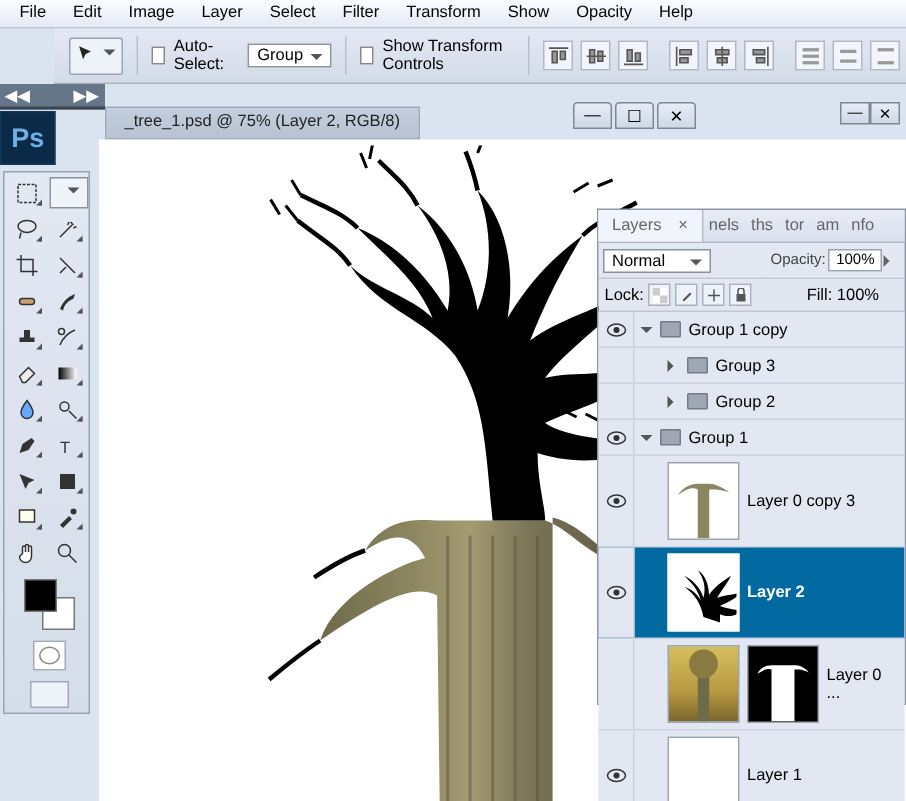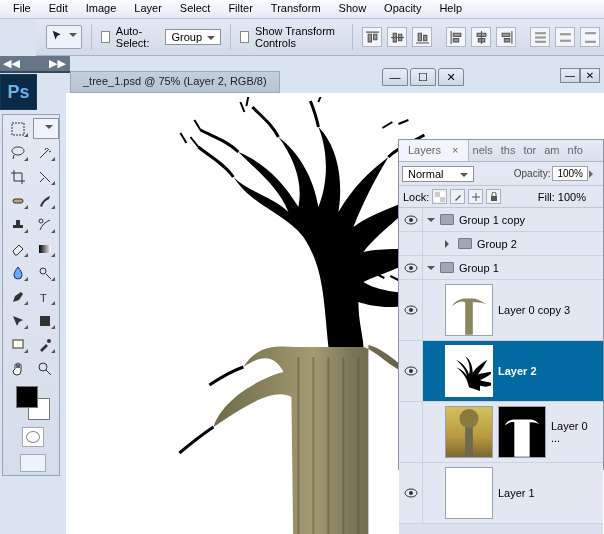--- a/index.html
+++ b/index.html
@@ -445,20 +445,28 @@
             <span class="twist open"></span>
             <span class="fold"></span>
             <span class="ttl">Group 1 copy</span>
           </div>
       </div>
       <div class="lrow">
         <div class="eye"></div>
         <div class="body">
             <span class="twist" style="--ind:18px"></span>
             <span class="fold"></span>
+            <span class="ttl">Group 3</span>
+          </div>
+      </div>
+      <div class="lrow">
+        <div class="eye"></div>
+        <div class="body">
+            <span class="twist" style="--ind:18px"></span>
+            <span class="fold"></span>
             <span class="ttl">Group 2</span>
           </div>
       </div>
       <div class="lrow">
         <div class="eye">
             <svg viewBox="0 0 14 10">
               <ellipse cx="7" cy="5" rx="6" ry="4" fill="none" stroke="#333"></ellipse>
               <circle cx="7" cy="5" r="2" fill="#333"></circle>
             </svg>
           </div>

